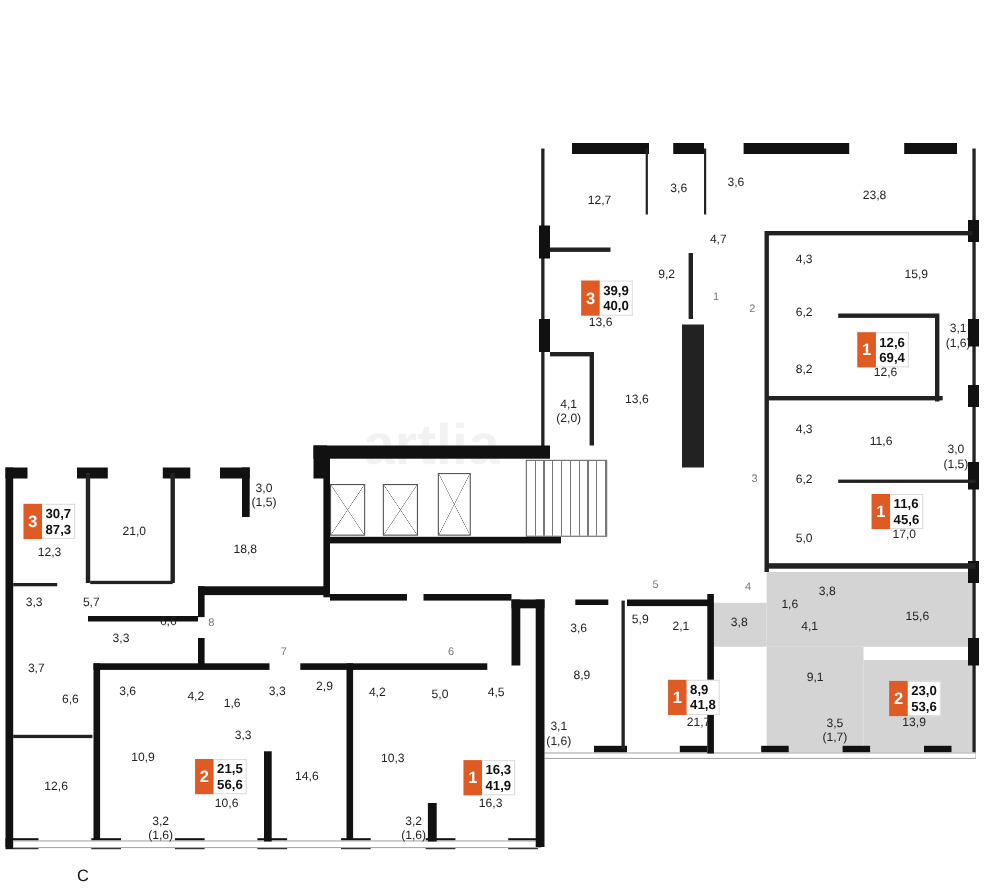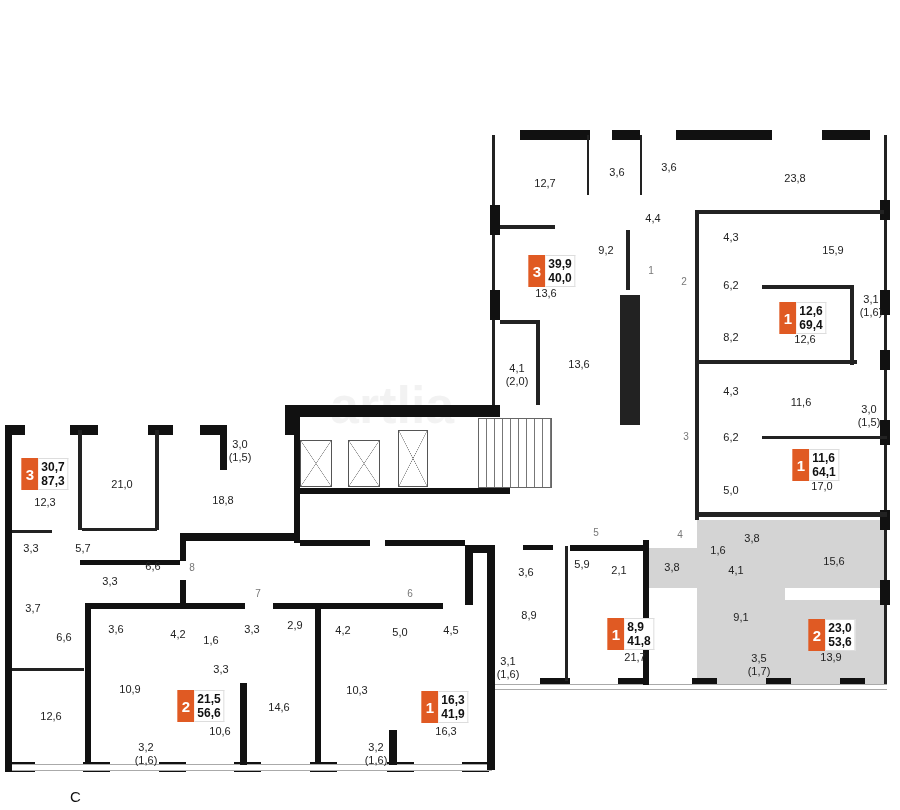--- a/index.html
+++ b/index.html
@@ -120,21 +120,21 @@
   <div class="elev" style="left:300px;top:440px;width:30px;height:45px;"></div>
   <div class="elev" style="left:348px;top:440px;width:30px;height:45px;"></div>
   <div class="elev" style="left:398px;top:430px;width:28px;height:55px;"></div>
   <div class="stairs" style="left:478px;top:418px;width:72px;height:68px;"></div>
 
   <div id="room-labels">
       <div class="lbl" style="left: 545px; top: 183px;">12,7</div>
       <div class="lbl" style="left: 617px; top: 172px;">3,6</div>
       <div class="lbl" style="left: 669px; top: 167px;">3,6</div>
       <div class="lbl" style="left: 795px; top: 178px;">23,8</div>
-      <div class="lbl" style="left: 653px; top: 218px;">4,4</div>
+      <div class="lbl" style="left: 653px; top: 218px;">4,7</div>
       <div class="lbl" style="left: 606px; top: 250px;">9,2</div>
       <div class="lbl" style="left: 731px; top: 237px;">4,3</div>
       <div class="lbl" style="left: 833px; top: 250px;">15,9</div>
       <div class="lbl" style="left: 731px; top: 285px;">6,2</div>
       <div class="lbl" style="left: 871px; top: 306px;">3,1<br>(1,6)</div>
       <div class="lbl" style="left: 731px; top: 337px;">8,2</div>
       <div class="lbl" style="left: 579px; top: 364px;">13,6</div>
       <div class="lbl" style="left: 517px; top: 375px;">4,1<br>(2,0)</div>
       <div class="lbl" style="left: 731px; top: 391px;">4,3</div>
       <div class="lbl" style="left: 801px; top: 402px;">11,6</div>
@@ -204,42 +204,42 @@
         <div>12,6</div>
         <div>69,4</div>
       </div>
   </div>
   <div class="sub" style="left:805px;top:339px;">12,6</div>
 
   <div class="badge" style="left:816px;top:465px;">
     <div class="rooms">1</div>
     <div class="areas">
         <div>11,6</div>
-        <div>64,1</div>
+        <div>45,6</div>
       </div>
   </div>
   <div class="sub" style="left:822px;top:486px;">17,0</div>
 
   <div class="badge" style="left:45px;top:474px;">
     <div class="rooms">3</div>
     <div class="areas">
         <div>30,7</div>
         <div>87,3</div>
       </div>
   </div>
   <div class="sub" style="left:45px;top:502px;">12,3</div>
 
   <div class="badge" style="left:201px;top:706px;">
     <div class="rooms">2</div>
     <div class="areas">
         <div>21,5</div>
         <div>56,6</div>
       </div>
   </div>
-  <div class="sub" style="left:206px;top:731px;margin-left:14px;">10,6</div>
+  <div class="sub" style="left:206px;top:731px;">10,6</div>
 
   <div class="badge" style="left:445px;top:707px;">
     <div class="rooms">1</div>
     <div class="areas">
         <div>16,3</div>
         <div>41,9</div>
       </div>
   </div>
   <div class="sub" style="left:446px;top:731px;">16,3</div>
 

